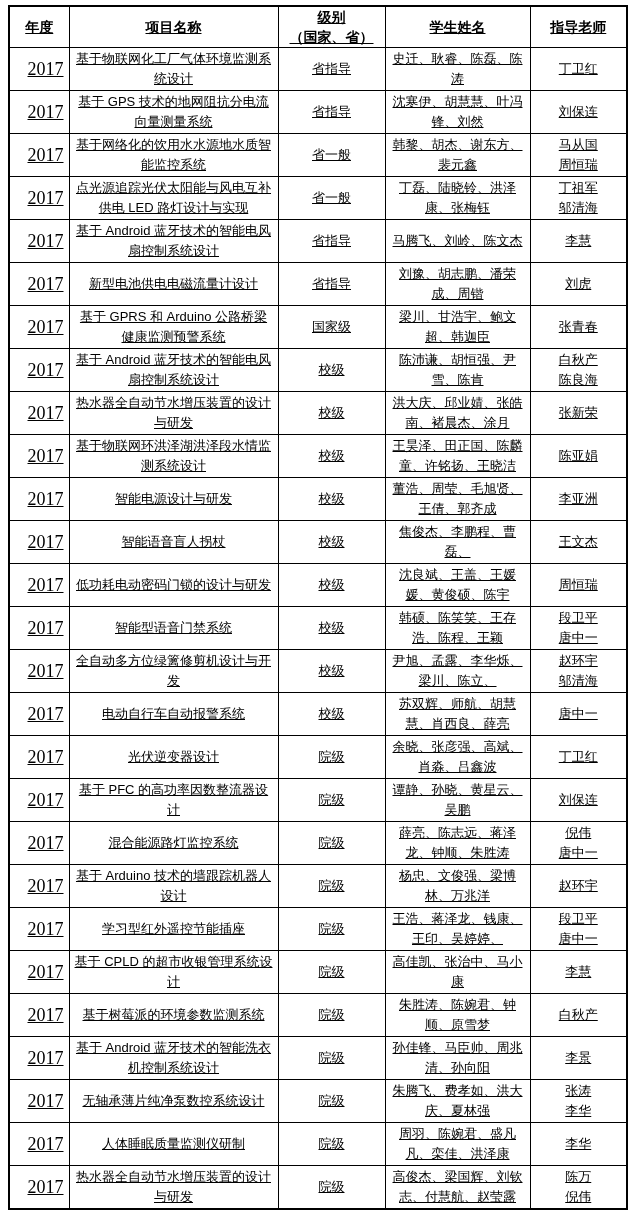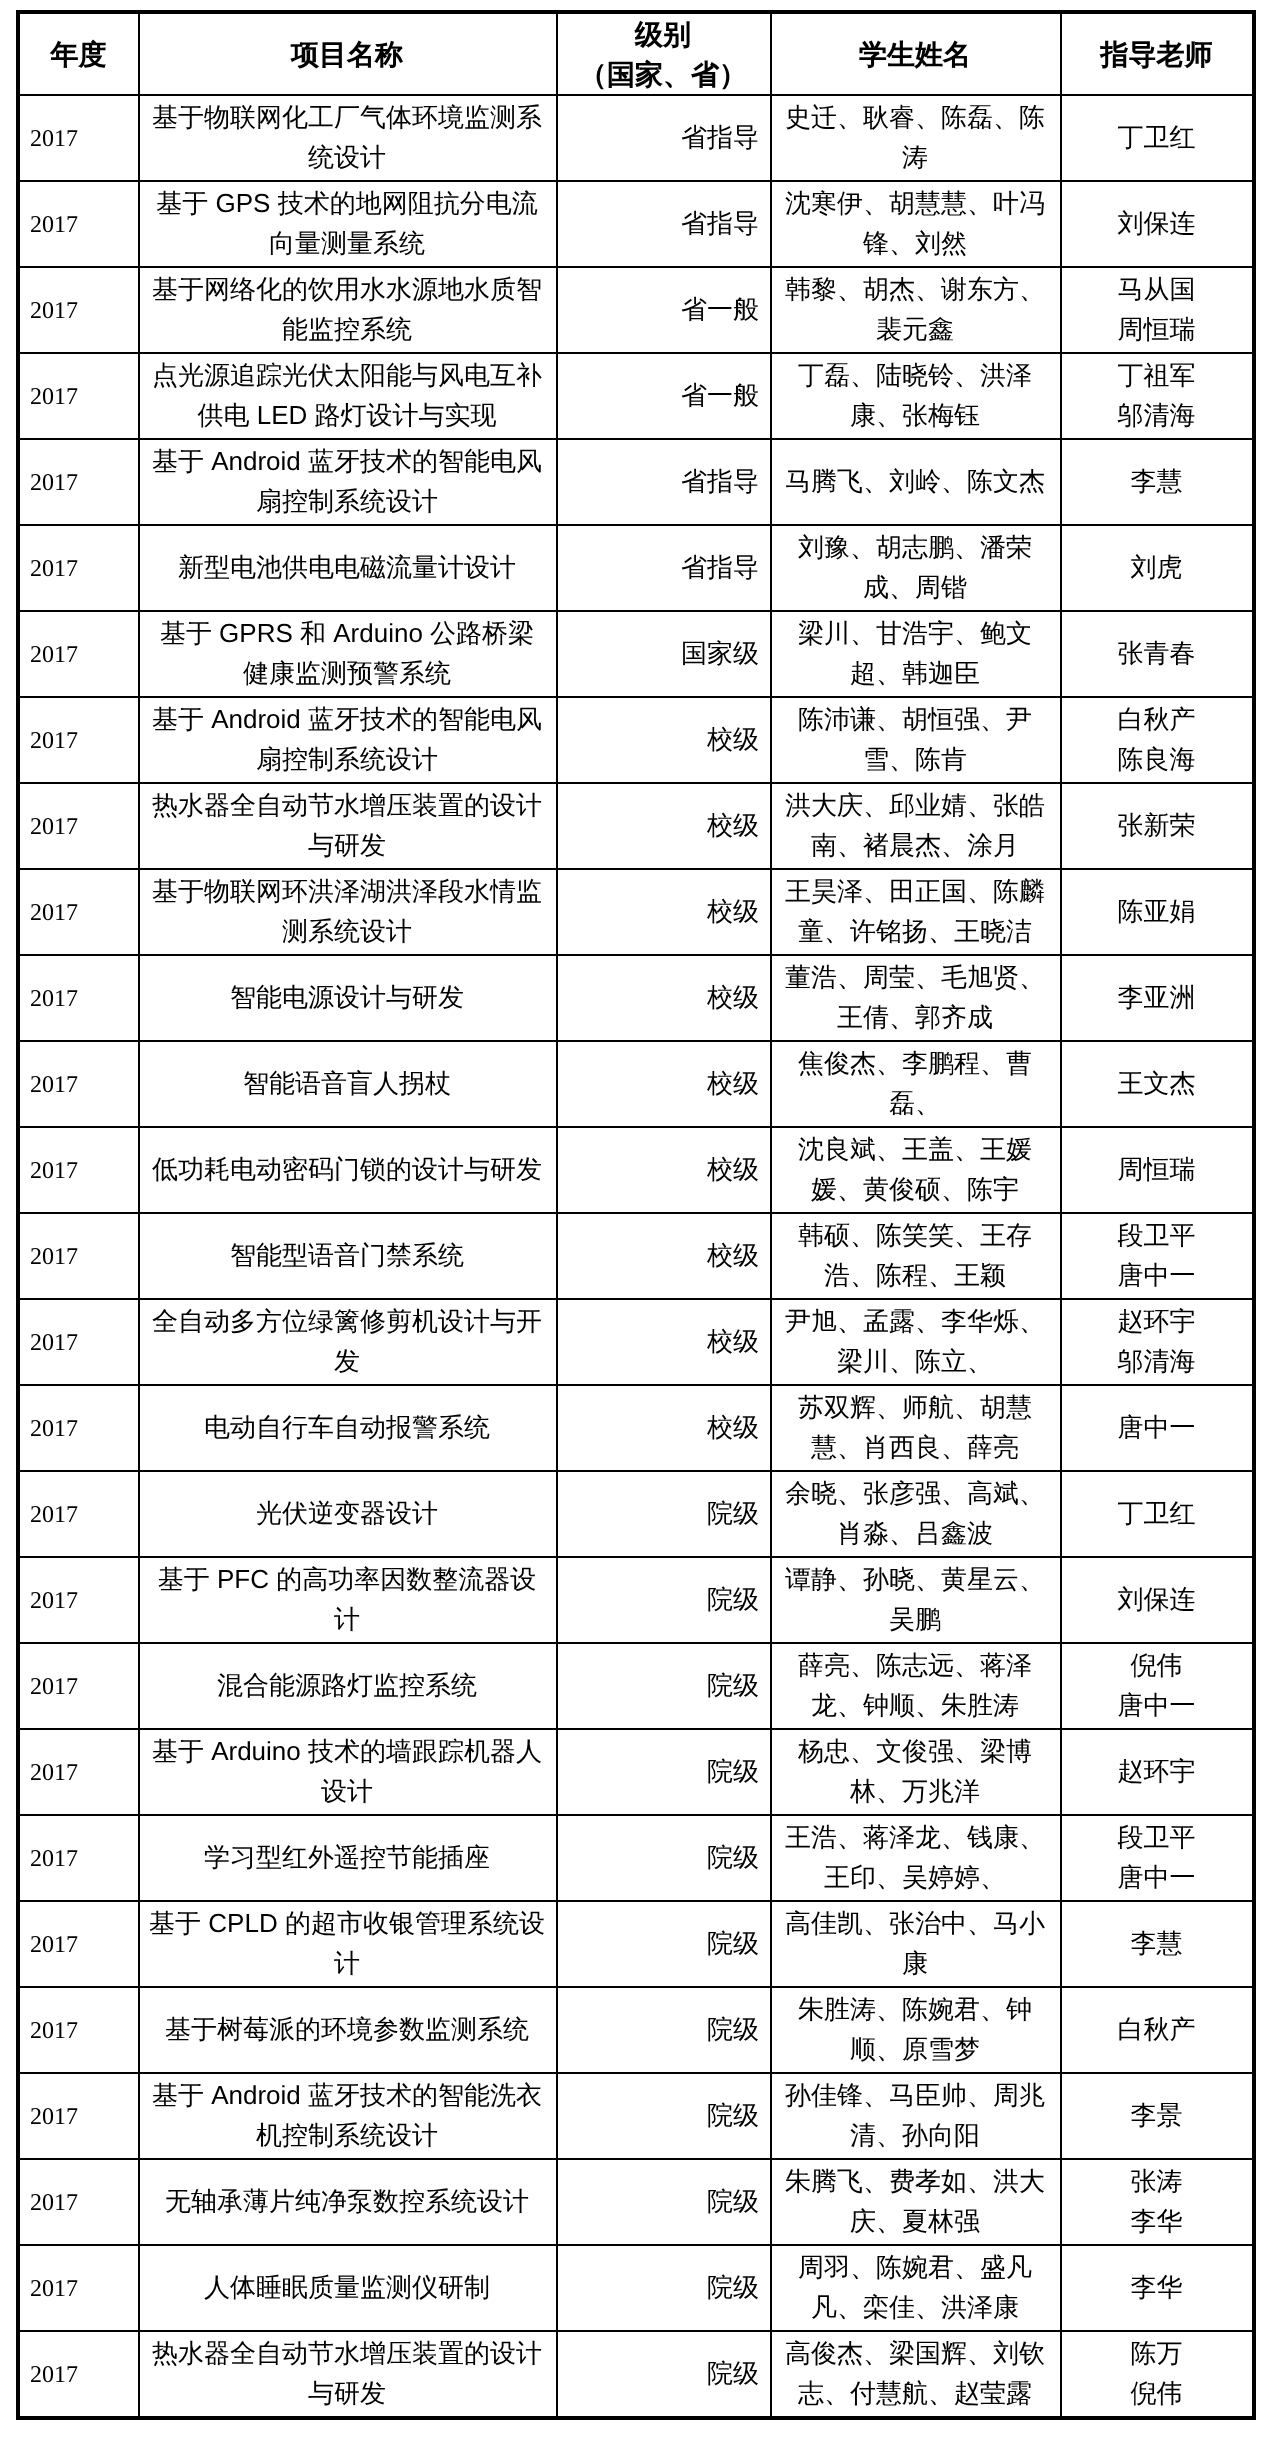--- a/index.html
+++ b/index.html
@@ -9,20 +9,21 @@
     color: #000000;
     font-family: "Liberation Sans", "DejaVu Sans", sans-serif;
   }
   .page {
     width: 632px;
     height: 1231px;
     background: #ffffff;
     box-sizing: border-box;
     padding: 5px 6px 5px 8px;
     overflow: hidden;
+    text-decoration: underline;
   }
   table.projects {
     border-collapse: collapse;
     table-layout: fixed;
     width: 618px;
     border: 2px solid #000;
   }
   col.c1 { width: 60px; }
   col.c2 { width: 209px; }
   col.c3 { width: 107px; }
@@ -41,26 +42,26 @@
   th {
     font-weight: bold;
     font-size: 14px;
     text-align: center;
     white-space: pre-line;
     height: 40px;
     padding: 0 2px;
   }
   td { height: 41px; }
   td.c-year {
-    text-align: left;
+    text-align: right;
     font-family: "Liberation Serif", "DejaVu Serif", serif;
-    font-size: 12px;
+    font-size: 18px;
   }
   td.c-project { text-align: center; }
-  td.c-level { text-align: right; }
+  td.c-level { text-align: center; }
   td.c-students { text-align: center; }
   td.c-advisor {
     text-align: center;
     white-space: pre-line;
   }
 </style>
 </head>
 <body>
 
 <div class="page">

